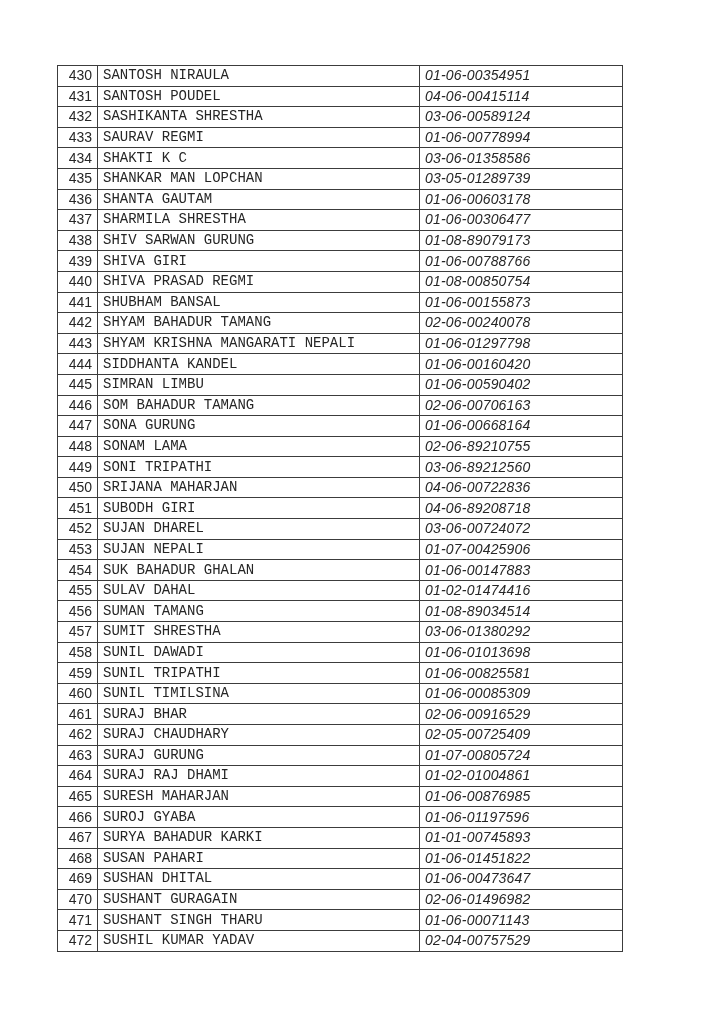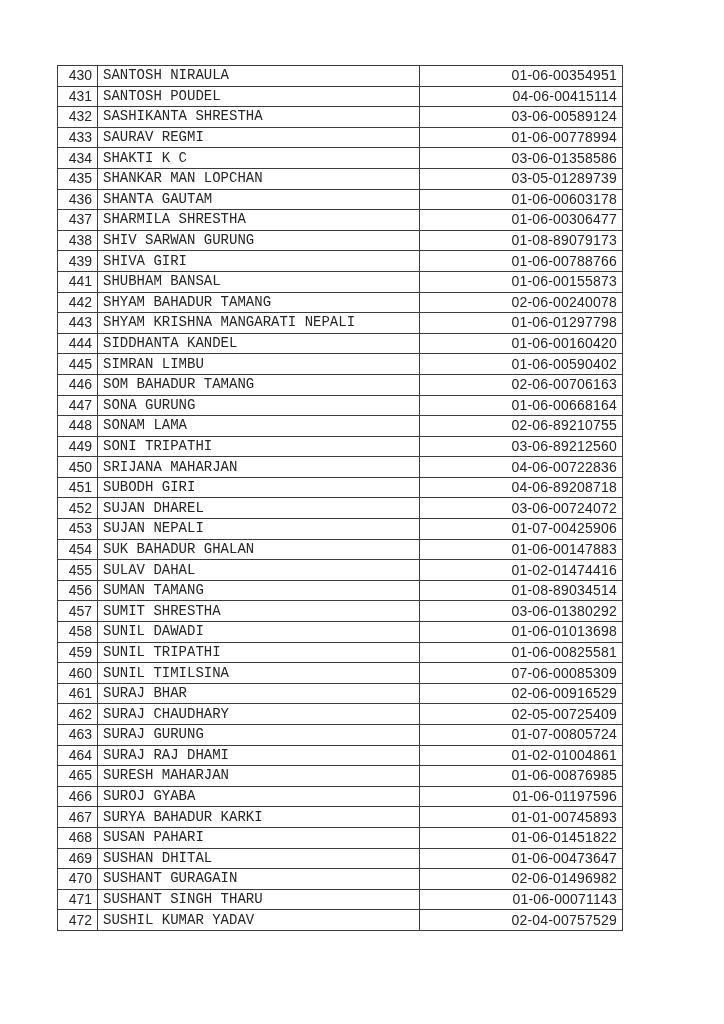--- a/index.html
+++ b/index.html
@@ -29,21 +29,21 @@
     font-size: 14px;
     line-height: 19px;
     color: #262626;
     padding: 0 5px;
     white-space: nowrap;
     overflow: hidden;
     vertical-align: middle;
   }
   td.cell-sn   { text-align: right; }
   td.cell-name { text-align: left; font-family: Liberation Mono, monospace; }
-  td.cell-id   { text-align: right; letter-spacing: 0.2px; }
+  td.cell-id   { text-align: left; letter-spacing: 0.2px; font-style: italic; }
   col.col-sn   { width: 40px; }
   col.col-name { width: 322px; }
   col.col-id   { width: 203px; }
 </style>
 </head>
 <body>
 
 <div class="page">
   <table class="roster">
     <colgroup>
@@ -96,20 +96,25 @@
           <td class="cell-sn">438</td>
           <td class="cell-name">SHIV SARWAN GURUNG</td>
           <td class="cell-id">01-08-89079173</td>
         </tr>
         <tr>
           <td class="cell-sn">439</td>
           <td class="cell-name">SHIVA GIRI</td>
           <td class="cell-id">01-06-00788766</td>
         </tr>
         <tr>
+          <td class="cell-sn">440</td>
+          <td class="cell-name">SHIVA PRASAD REGMI</td>
+          <td class="cell-id">01-08-00850754</td>
+        </tr>
+        <tr>
           <td class="cell-sn">441</td>
           <td class="cell-name">SHUBHAM BANSAL</td>
           <td class="cell-id">01-06-00155873</td>
         </tr>
         <tr>
           <td class="cell-sn">442</td>
           <td class="cell-name">SHYAM BAHADUR TAMANG</td>
           <td class="cell-id">02-06-00240078</td>
         </tr>
         <tr>
@@ -193,21 +198,21 @@
           <td class="cell-id">01-06-01013698</td>
         </tr>
         <tr>
           <td class="cell-sn">459</td>
           <td class="cell-name">SUNIL TRIPATHI</td>
           <td class="cell-id">01-06-00825581</td>
         </tr>
         <tr>
           <td class="cell-sn">460</td>
           <td class="cell-name">SUNIL TIMILSINA</td>
-          <td class="cell-id">07-06-00085309</td>
+          <td class="cell-id">01-06-00085309</td>
         </tr>
         <tr>
           <td class="cell-sn">461</td>
           <td class="cell-name">SURAJ BHAR</td>
           <td class="cell-id">02-06-00916529</td>
         </tr>
         <tr>
           <td class="cell-sn">462</td>
           <td class="cell-name">SURAJ CHAUDHARY</td>
           <td class="cell-id">02-05-00725409</td>

